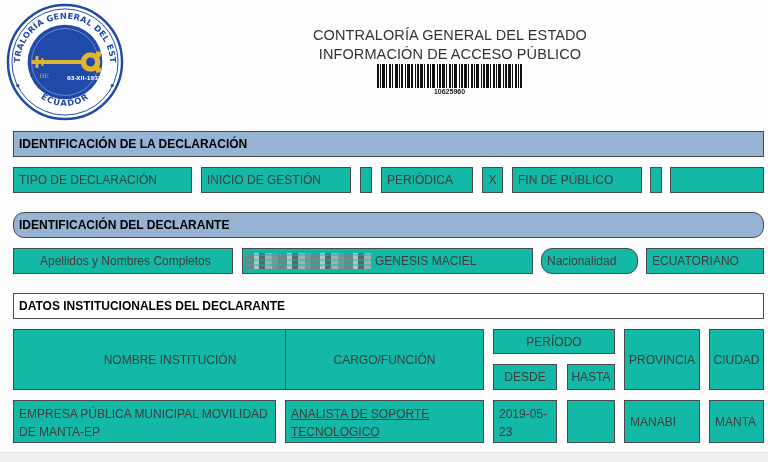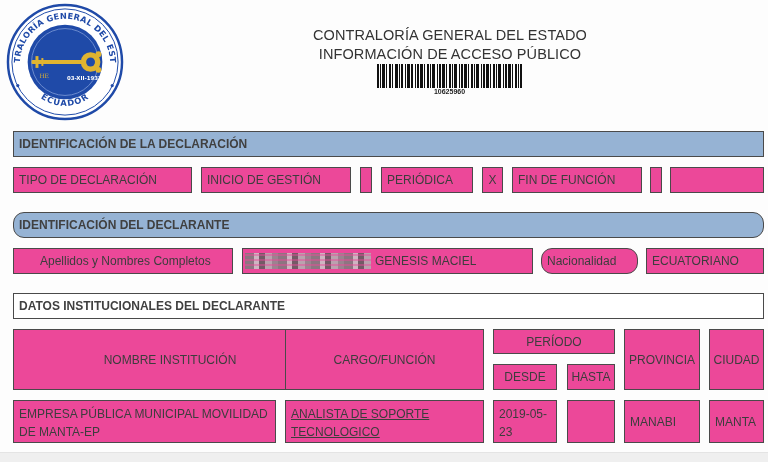--- a/index.html
+++ b/index.html
@@ -12,24 +12,24 @@
   .logo { position: absolute; left: 6px; top: 3px; width: 118px; height: 118px; }
 
   
   .hdr-title { position: absolute; left: 300px; width: 300px; text-align: center; font-size: 14.5px; color: #333; letter-spacing: 0.1px; }
   .hdr-title.l1 { top: 27px; }
   .hdr-title.l2 { top: 46px; }
   .barcode { position: absolute; left: 377px; top: 64px; width: 145px; height: 24px; }
   .barcode-num { position: absolute; left: 377px; top: 88px; width: 145px; text-align: center; font-size: 7px; font-weight: bold; color: #222; }
 
   
-  .box { position: absolute; border: 1px solid #4a4a4a; background: #ec4899; font-size: 12px; color: #3d3d3d; display: flex; align-items: center; padding-left: 5px; white-space: nowrap; }
+  .box { position: absolute; border: 1px solid #4a4a4a; background: #14b8a6; font-size: 12px; color: #3d3d3d; display: flex; align-items: center; padding-left: 5px; white-space: nowrap; }
   .box.center { justify-content: center; padding-left: 0; text-align: center; }
   .box.top { align-items: flex-start; padding-top: 4px; white-space: normal; line-height: 18px; }
-  .section { position: absolute; left: 13px; width: 751px; height: 26px; border: 1px solid #4a4a4a; font-size: 12px; font-weight: bold; color: #404040; display: flex; align-items: center; padding-left: 5px; }
+  .section { position: absolute; left: 13px; width: 751px; height: 26px; border: 1px solid #4a4a4a; font-size: 12px; font-weight: bold; color: #000000; display: flex; align-items: center; padding-left: 5px; }
   .section.blue { background: #96b3d4; }
   .section.white { background: #fff; }
 
   .redacted { display: inline-block; width: 126px; height: 16px; margin-right: 4px;
     background:
       repeating-linear-gradient(90deg, #7d7d7d 0 9px, #c9c9c9 9px 14px, #5e5e5e 14px 20px, #b2b2b2 20px 27px, #8e8e8e 27px 33px),
       #999;
     opacity: 0.85;
     -webkit-mask: repeating-linear-gradient(0deg, #000 0 3px, rgba(0,0,0,0.55) 3px 5px);
   }
@@ -125,21 +125,21 @@
   </svg>
   <div class="barcode-num">10625960</div>
 
   <div class="section blue" style="top:131px;">IDENTIFICACIÓN DE LA DECLARACIÓN</div>
 
   <div class="box" style="left:13px; top:167px; width:179px; height:26px;">TIPO DE DECLARACIÓN</div>
   <div class="box" style="left:201px; top:167px; width:150px; height:26px;">INICIO DE GESTIÓN</div>
   <div class="box center" style="left:360px; top:167px; width:12px; height:26px;"></div>
   <div class="box" style="left:381px; top:167px; width:92px; height:26px;">PERIÓDICA</div>
   <div class="box center" style="left:482px; top:167px; width:21px; height:26px;">X</div>
-  <div class="box" style="left:512px; top:167px; width:130px; height:26px;">FIN DE FUNCIÓN</div>
+  <div class="box" style="left:512px; top:167px; width:130px; height:26px;">FIN DE PÚBLICO</div>
   <div class="box center" style="left:650px; top:167px; width:12px; height:26px;"></div>
   <div class="box" style="left:670px; top:167px; width:94px; height:26px;"></div>
 
   <div class="section blue" style="top:212px;border-radius:11px;">IDENTIFICACIÓN DEL DECLARANTE</div>
 
   <div class="box" style="left:13px; top:248px; width:220px; height:26px;padding-left:26px;">Apellidos y Nombres Completos</div>
   <div class="box" style="left:242px; top:248px; width:291px; height:26px; padding-left:2px;">
     <span class="redacted"></span>
     <span>GENESIS MACIEL</span>
   </div>

